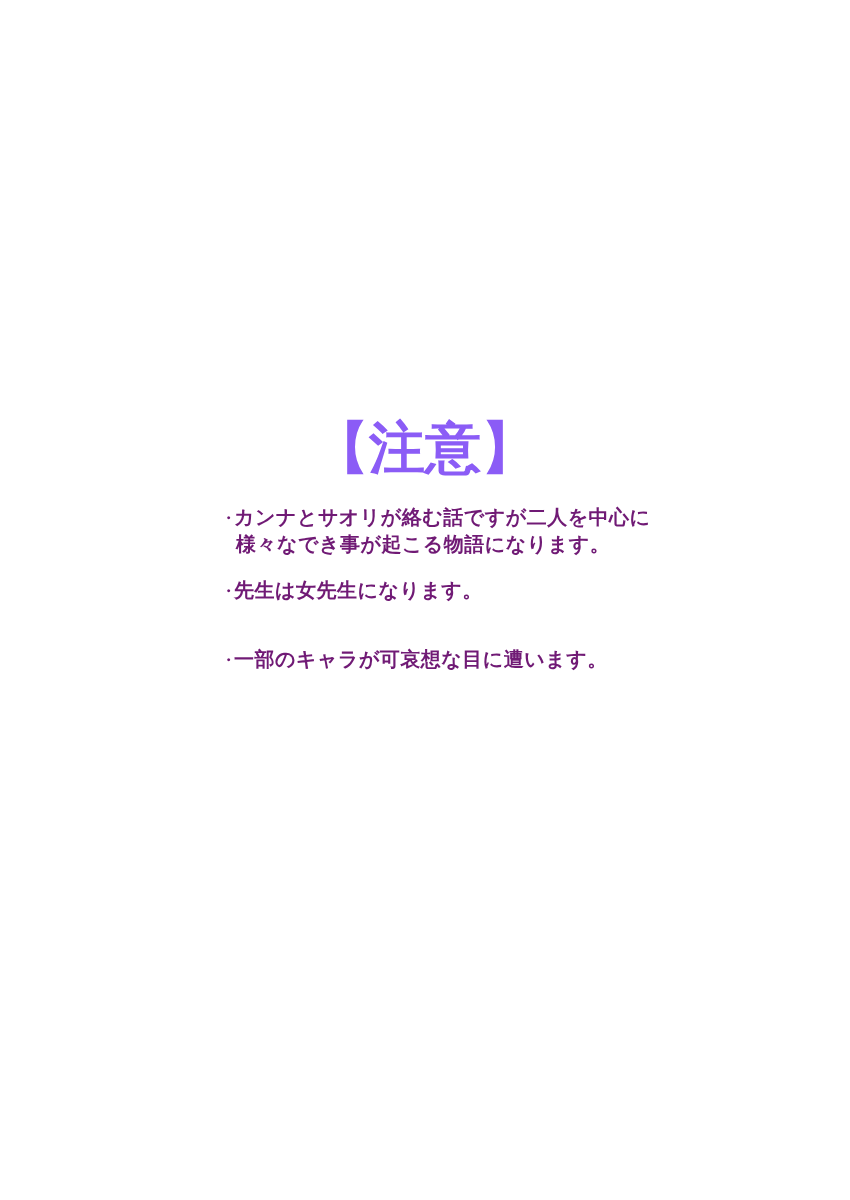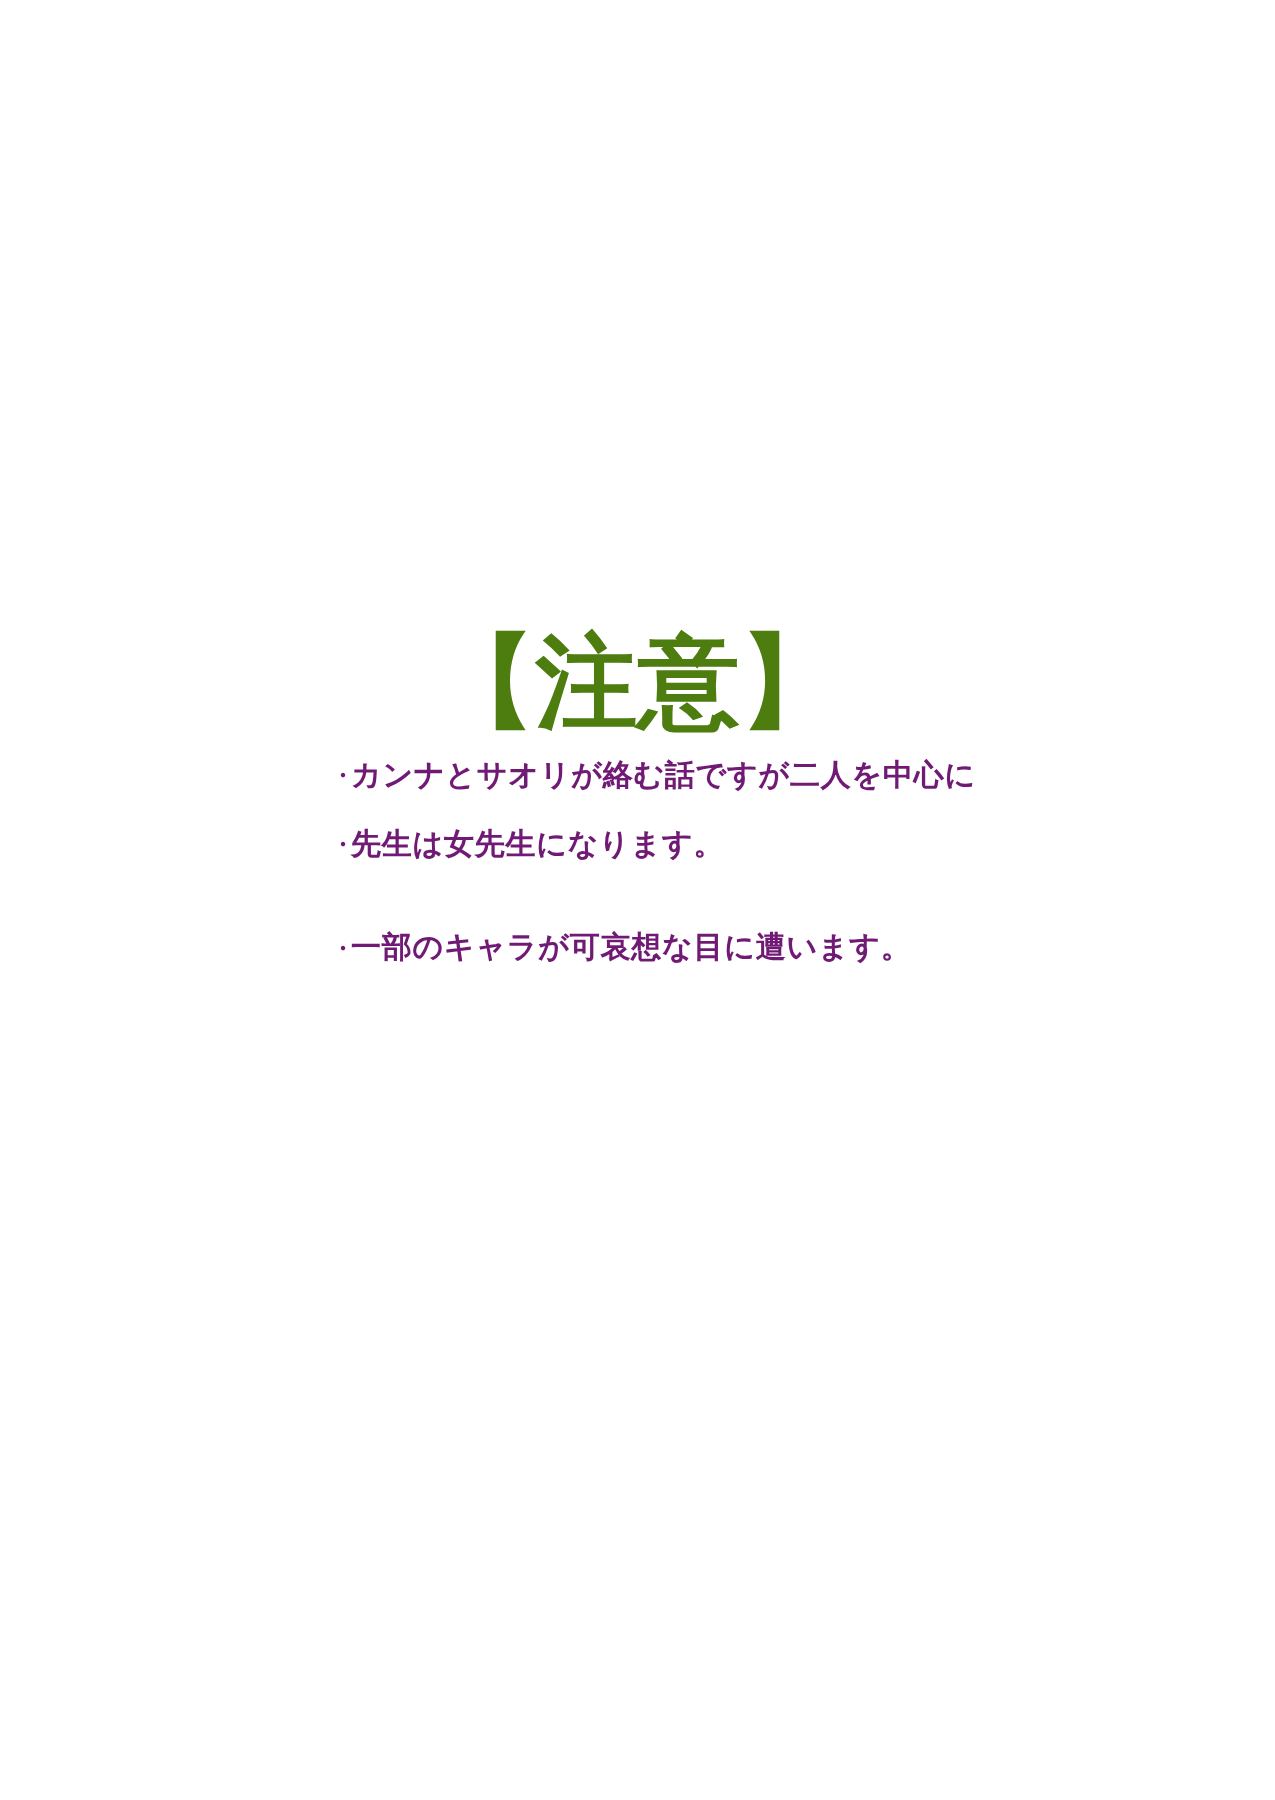--- a/index.html
+++ b/index.html
@@ -16,25 +16,25 @@
     font-family: "Liberation Sans", "DejaVu Sans", sans-serif;
     color: #000000;
   }
   .title {
     position: absolute;
     top: 416px;
     left: 0;
     width: 100%;
     margin: 0;
     text-align: center;
-    font-size: 68px;
+    font-size: 56px;
     font-weight: bold;
     letter-spacing: 0px;
     line-height: 1.15;
-    color: #4d7c0f;
+    color: #8b5cf6;
   }
   .notes {
     position: absolute;
     top: 504px;
     left: 221px;
     width: 440px;
     font-size: 20px;
     font-weight: bold;
     letter-spacing: 0.5px;
     line-height: 27px;
@@ -66,20 +66,23 @@
 <div class="page">
 
   <h1 class="title">【注意】</h1>
 
   <div class="notes">
 
     <div class="note">
       <div class="line first">
         <span class="bullet">・</span><span>カンナとサオリが絡む話ですが二人を中心に</span>
       </div>
+      <div class="line cont">
+        <span>様々なでき事が起こる物語になります。</span>
+      </div>
     </div>
 
     <div class="note">
       <div class="line first">
         <span class="bullet">・</span><span>先生は女先生になります。</span>
       </div>
     </div>
 
 
     <div class="note">

